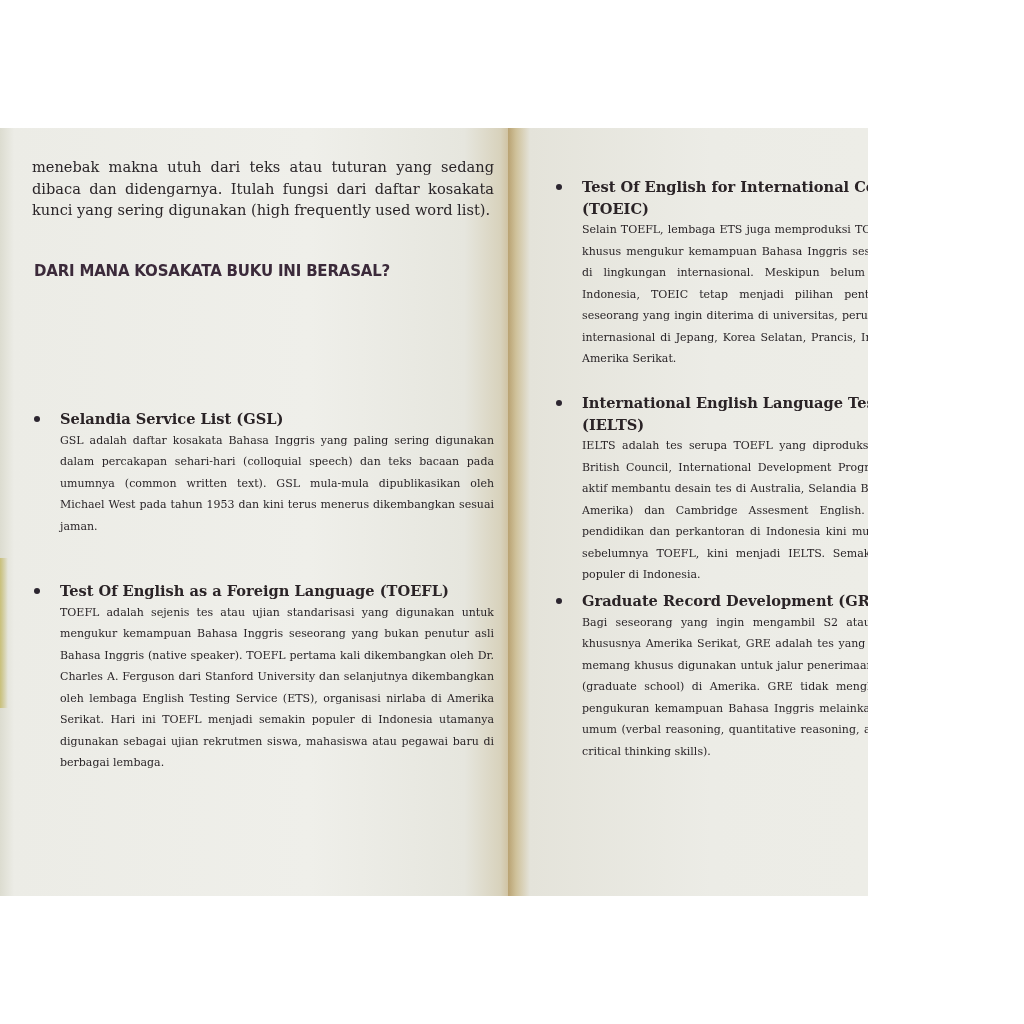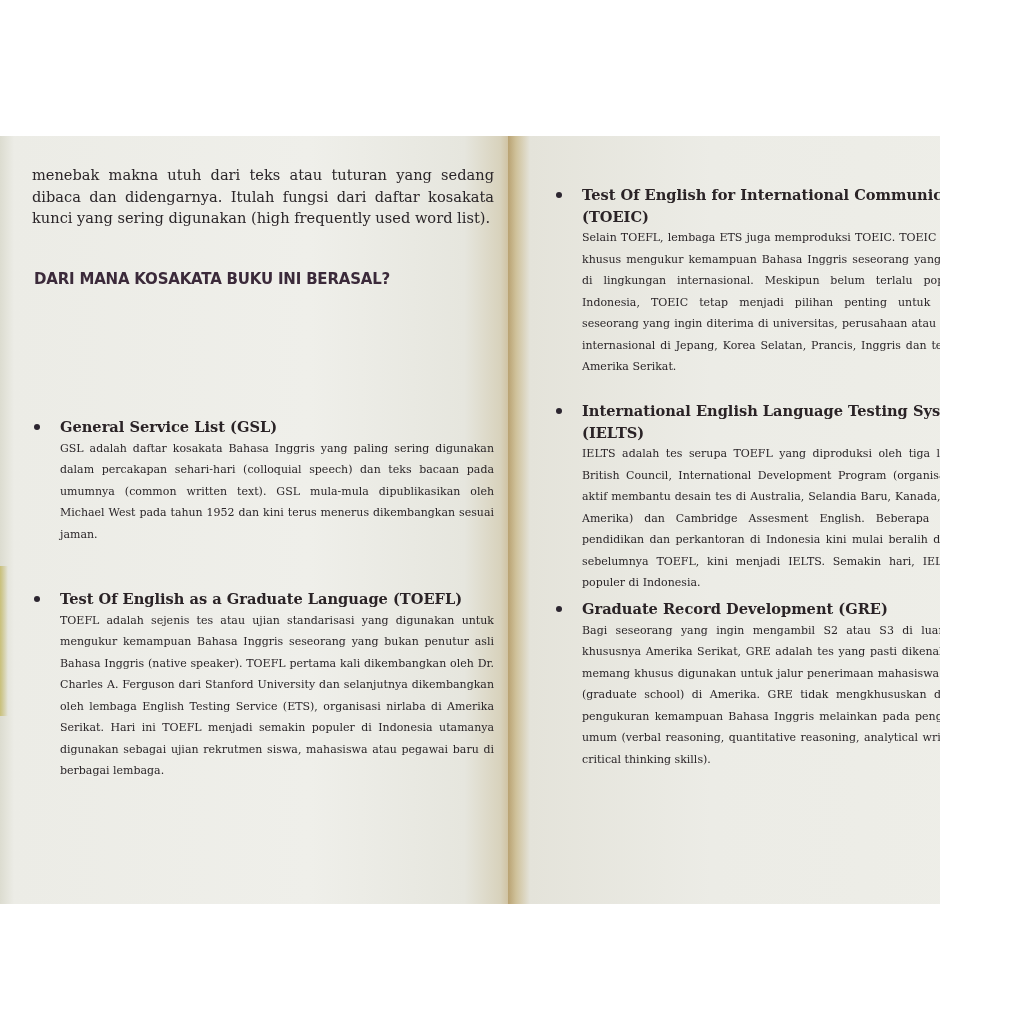--- a/index.html
+++ b/index.html
@@ -13,24 +13,23 @@
     .photo {
       position: relative;
       width: 1024px;
       height: 1024px;
       background: #ffffff;
     }
     .book {
       position: absolute;
       left: 0;
       top: 128px;
-      width: 940px;
+      width: 868px;
       height: 768px;
       overflow: hidden;
-      margin-top: 8px;
     }
     .page {
       position: absolute;
       top: 0;
       height: 768px;
       box-sizing: border-box;
       color: #2a2528;
       font-family: "DejaVu Serif", "Liberation Serif", serif;
     }
     .page-left {
@@ -106,29 +105,29 @@
       <div class="text" style="left:32px; top:28px; width:462px;">
         <p>menebak makna utuh dari teks atau tuturan yang sedang dibaca dan didengarnya. Itulah fungsi dari daftar kosakata kunci yang sering digunakan (high frequently used word list).</p>
       </div>
 
       <div class="heading" style="left:34px; top:134px;">DARI MANA KOSAKATA BUKU INI BERASAL?</div>
 
 
       <div class="item" style="left:34px; top:280px; width:460px;">
         <span class="bullet"></span>
         <div class="item-content">
-          <div class="item-title">General Service List (GSL)</div>
-          <div class="item-body">GSL adalah daftar kosakata Bahasa Inggris yang paling sering digunakan dalam percakapan sehari-hari (colloquial speech) dan teks bacaan pada umumnya (common written text). GSL mula-mula dipublikasikan oleh Michael West pada tahun 1952 dan kini terus menerus dikembangkan sesuai jaman.</div>
+          <div class="item-title">Selandia Service List (GSL)</div>
+          <div class="item-body">GSL adalah daftar kosakata Bahasa Inggris yang paling sering digunakan dalam percakapan sehari-hari (colloquial speech) dan teks bacaan pada umumnya (common written text). GSL mula-mula dipublikasikan oleh Michael West pada tahun 1953 dan kini terus menerus dikembangkan sesuai jaman.</div>
         </div>
       </div>
 
       <div class="item" style="left:34px; top:452px; width:460px;">
         <span class="bullet"></span>
         <div class="item-content">
-          <div class="item-title">Test Of English as a Graduate Language (TOEFL)</div>
+          <div class="item-title">Test Of English as a Foreign Language (TOEFL)</div>
           <div class="item-body">TOEFL adalah sejenis tes atau ujian standarisasi yang digunakan untuk mengukur kemampuan Bahasa Inggris seseorang yang bukan penutur asli Bahasa Inggris (native speaker). TOEFL pertama kali dikembangkan oleh Dr. Charles A. Ferguson dari Stanford University dan selanjutnya dikembangkan oleh lembaga English Testing Service (ETS), organisasi nirlaba di Amerika Serikat. Hari ini TOEFL menjadi semakin populer di Indonesia utamanya digunakan sebagai ujian rekrutmen siswa, mahasiswa atau pegawai baru di berbagai lembaga.</div>
         </div>
       </div>
     </div>
 
     <div class="page page-right">
 
       <div class="item" style="left:48px; top:48px; width:432px;">
         <span class="bullet"></span>
         <div class="item-content">

